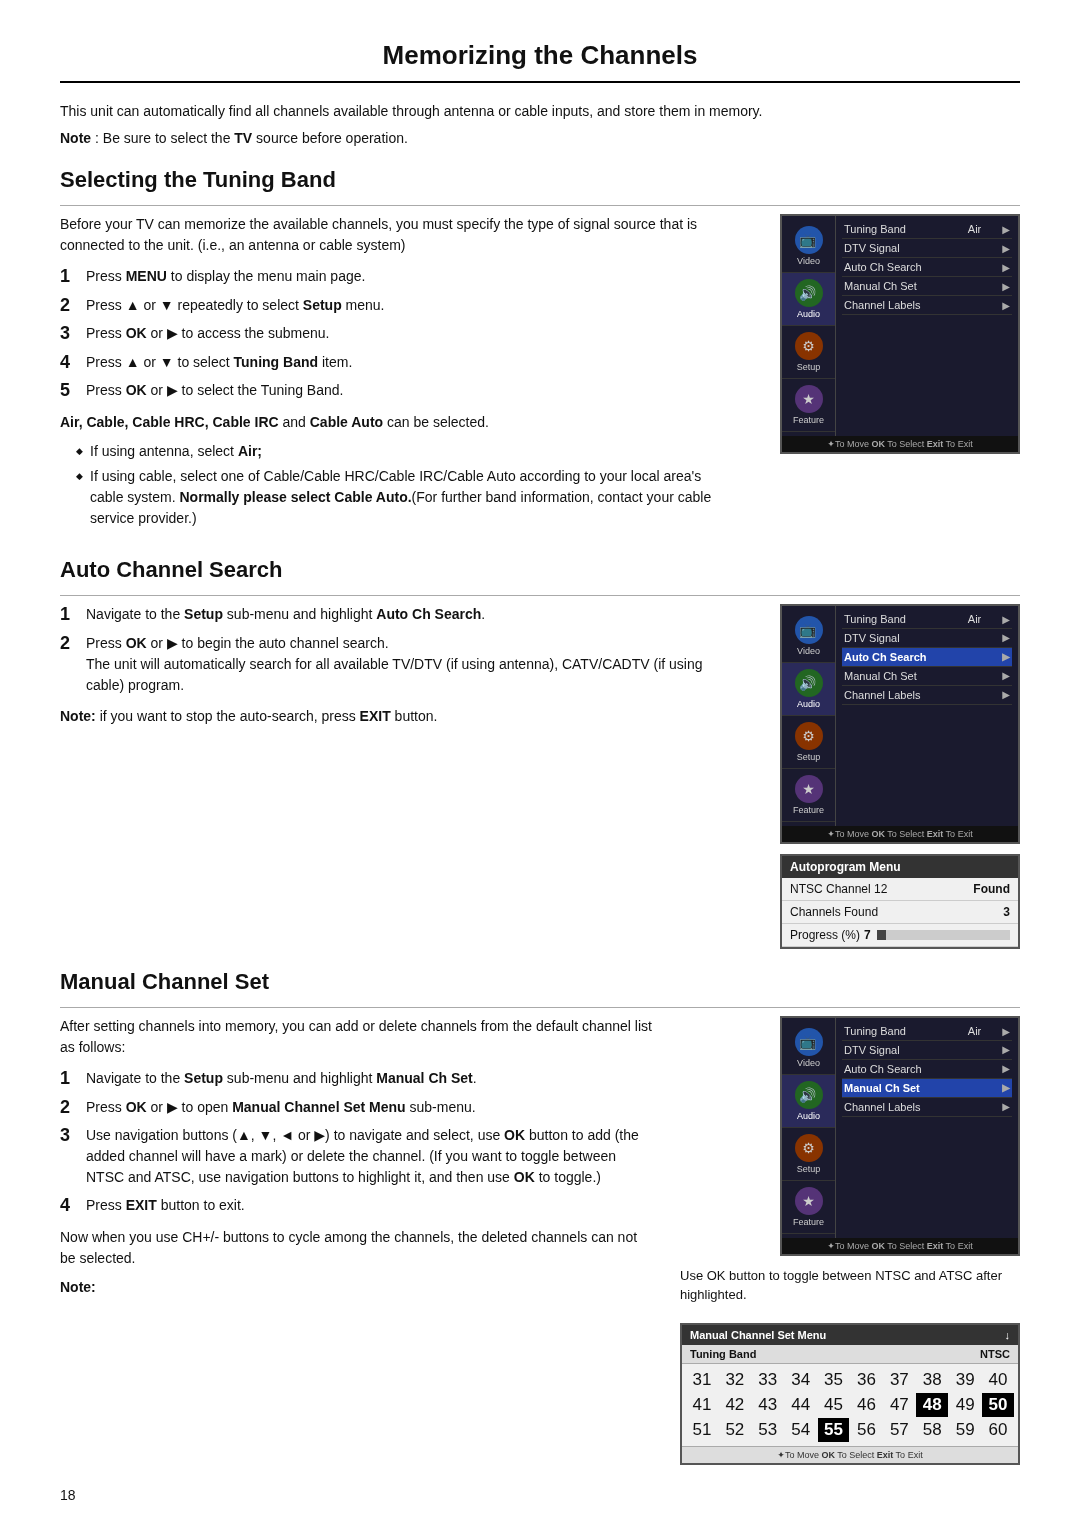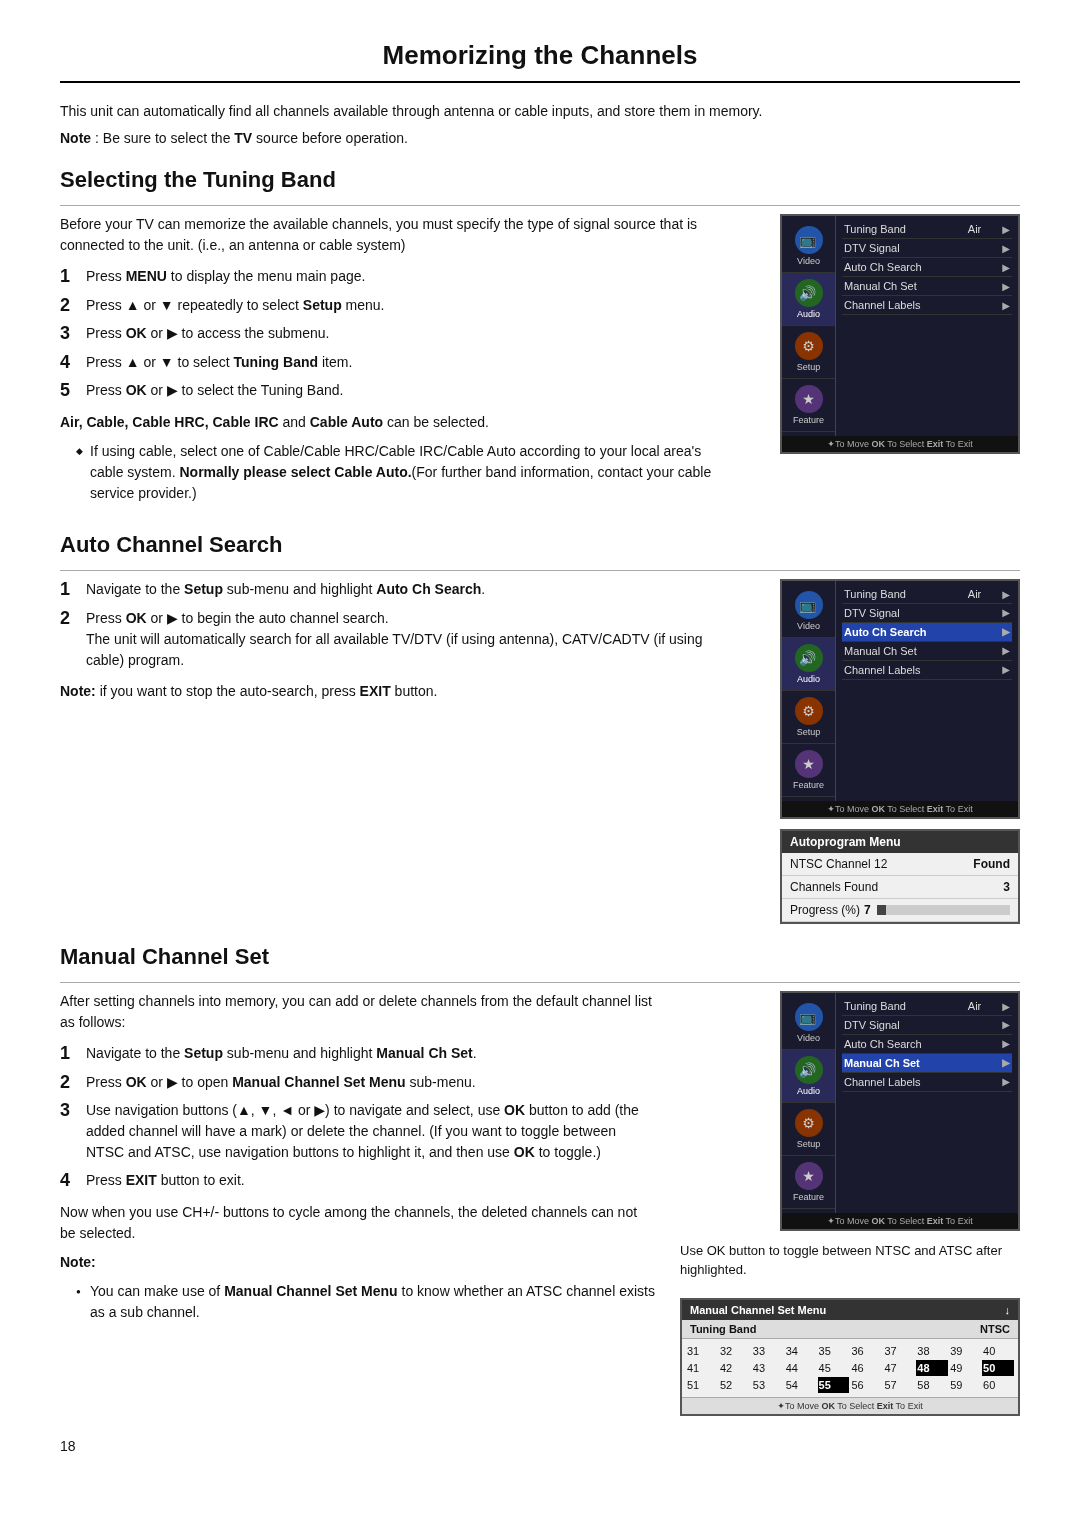--- a/index.html
+++ b/index.html
@@ -263,23 +263,23 @@
       border-bottom: 1px solid #aaa;
     }
     .ch-grid {
       display: grid;
       grid-template-columns: repeat(10, 1fr);
       gap: 1px;
       padding: 4px;
       background: #f0f0f0;
     }
     .ch-cell {
-      text-align: left;
+      text-align: center;
       padding: 2px 1px;
-      font-size: 11px;
+      font-size: 17px;
       background: #f0f0f0;
     }
     .ch-cell.highlighted {
       background: #000000;
       color: #fff;
       font-weight: bold;
     }
     .manual-ch-footer {
       background: #ddd;
       color: #333;
@@ -331,20 +331,21 @@
           <span class="step-num">4</span>
           <span>Press ▲ or ▼ to select <b>Tuning Band</b> item.</span>
         </li>
       <li>
           <span class="step-num">5</span>
           <span>Press <b>OK</b> or ▶ to select the Tuning Band.</span>
         </li>
     </ol>
     <p class="note-line"><b>Air, Cable, Cable HRC, Cable IRC</b> and <b>Cable Auto</b> can be selected.</p>
     <ul class="bullet-list">
+      <li>If using antenna, select <b>Air;</b></li>
       <li>If using cable, select one of Cable/Cable HRC/Cable IRC/Cable Auto according to your local area's cable system. <b>Normally please select Cable Auto.</b>(For further band information, contact your cable service provider.)</li>
     </ul>
   </div>
   <div class="ui-col">
 
     <div class="tv-menu">
       <div class="tv-menu-inner">
         <div class="sidebar-icons">
           <div class="sidebar-icon-item">
             <div class="icon-circle video-icon">📺</div>
@@ -515,21 +516,20 @@
         <span>Use navigation buttons (▲, ▼, ◄ or ▶) to navigate and select, use <b>OK</b> button to add (the added channel will have a mark) or delete the channel. (If you want to toggle between NTSC and ATSC, use navigation buttons to highlight it, and then use <b>OK</b> to toggle.)</span>
       </li>
       <li>
         <span class="step-num">4</span>
         <span>Press <b>EXIT</b> button to exit.</span>
       </li>
     </ol>
     <p class="note-line">Now when you use CH+/- buttons to cycle among the channels, the deleted channels can not be selected.</p>
     <p class="note-line"><b>Note:</b></p>
     <ul class="circle-bullet-list">
-      <li>You can make use of <b>Manual Channel Set Menu</b> to know whether an ATSC channel exists as a sub channel.</li>
     </ul>
   </div>
   <div class="ui-col">
 
     <div class="tv-menu">
       <div class="tv-menu-inner">
         <div class="sidebar-icons">
           <div class="sidebar-icon-item">
             <div class="icon-circle video-icon">📺</div>
             <span>Video</span>

